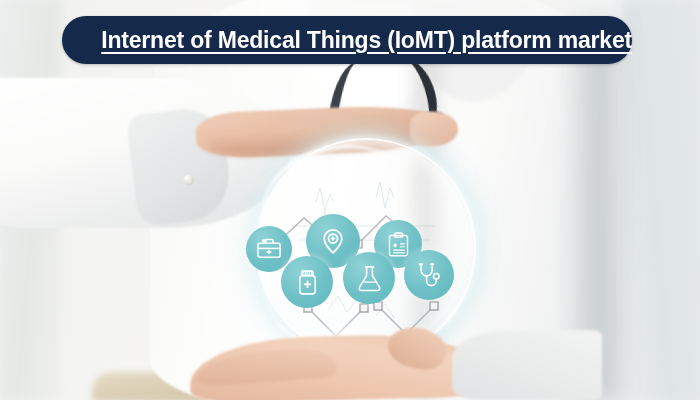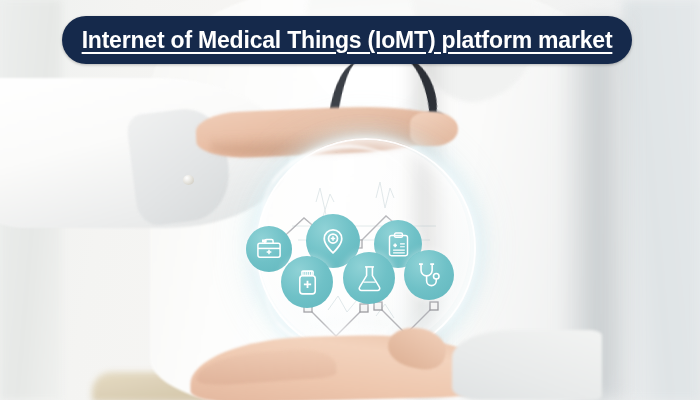--- a/index.html
+++ b/index.html
@@ -311,21 +311,21 @@
 
   
   .title-banner {
     position: absolute;
     left: 62px; top: 16px;
     width: 570px; height: 48px;
     background: #15294b;
     border-radius: 26px;
     display: flex;
     align-items: center;
-    justify-content: center;
+    justify-content: flex-end;
     box-shadow: 0 1px 3px rgba(0,0,0,0.25);
   }
   .title-text {
     color: #ffffff;
     font-family: "Liberation Sans", sans-serif;
     font-weight: 700;
     font-size: 23px;
     letter-spacing: -0.2px;
     text-decoration: underline;
     text-underline-offset: 4px;

